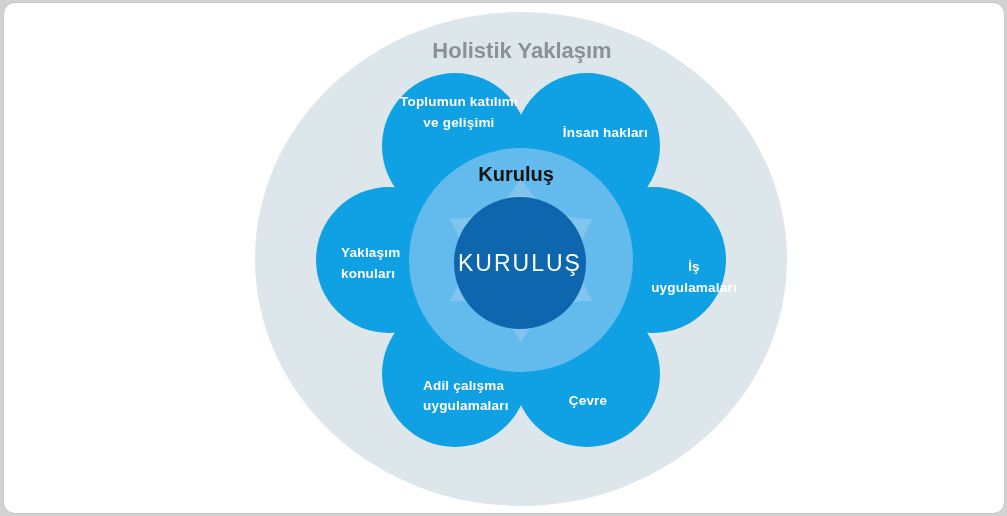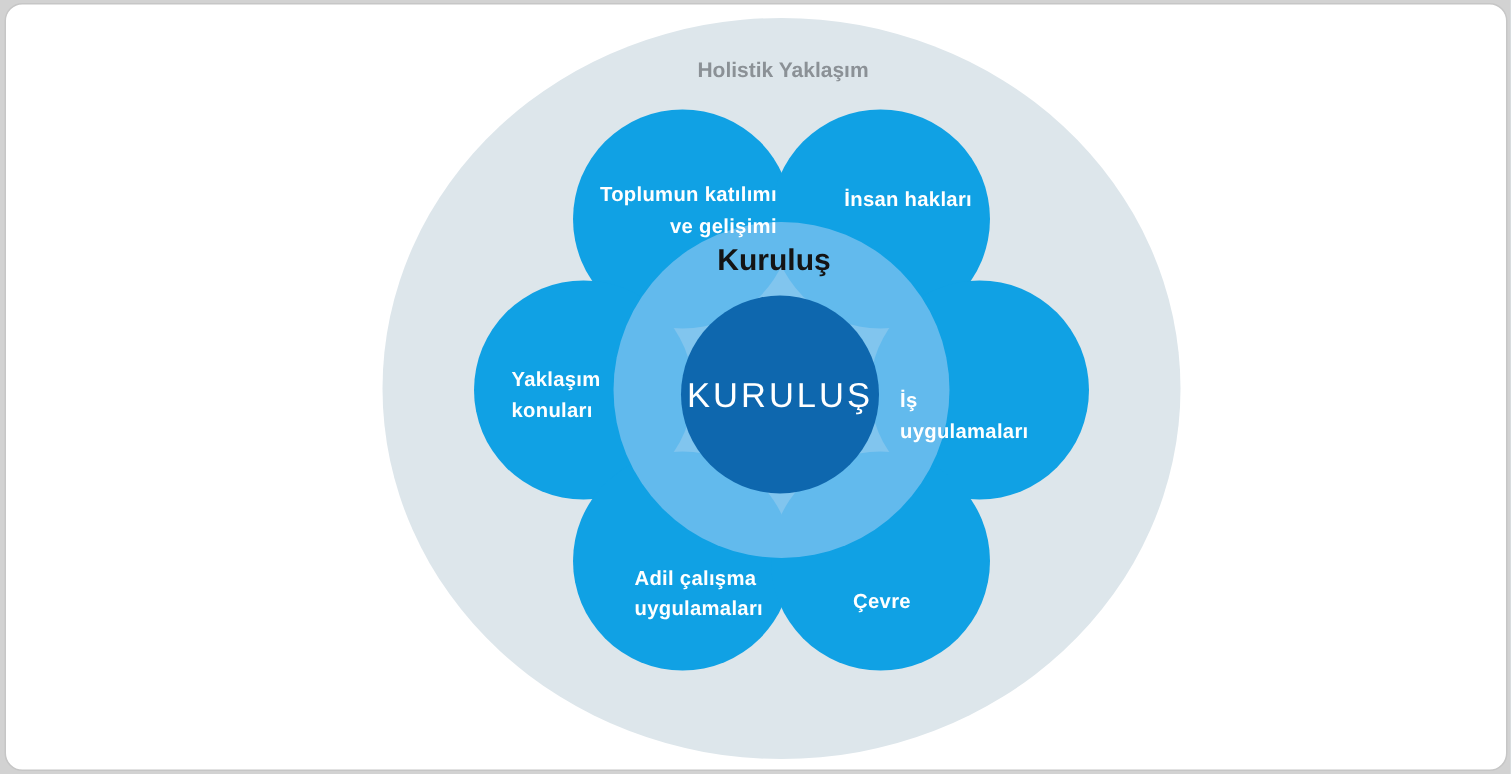--- a/index.html
+++ b/index.html
@@ -62,21 +62,21 @@
     font-weight: 500;
     letter-spacing: 2px;
   }
 
   .txt { position: absolute; }
 
   .outer-label {
     width: 320px;
     text-align: center;
     color: #8b9196;
-    font-size: 14px;
+    font-size: 22px;
     font-weight: bold;
   }
   .outer-label.top    { left: 358px; top: 35px; }
   .outer-label.bottom { left: 361px; top: 459px; }
 
   .inner-label {
     width: 200px;
     text-align: center;
     color: #141414;
     font-size: 20px;
@@ -86,24 +86,24 @@
   .inner-label.bottom { left: 420px; top: 335px; }
 
   .petal-label {
     color: #ffffff;
     font-size: 13.5px;
     font-weight: 600;
     letter-spacing: 0.2px;
     line-height: 21px;
   }
   .petal-label span { display: block; }
-  .pl-community   { left: 396px; top: 116px; text-align: right; }
+  .pl-community   { left: 396px; top: 88px; text-align: center; }
   .pl-human       { left: 540px; top: 119px; width: 104px; text-align: right; }
   .pl-consumer    { left: 337px; top: 239px; text-align: left; }
-  .pl-business    { left: 596px; top: 253px; width: 92px; }
+  .pl-business    { left: 644px; top: 253px; width: 92px; text-align: center; }
   .pl-fairlabor   { left: 419px; top: 373px; line-height: 20px; text-align: left; }
   .pl-environment { left: 556px; top: 387px; width: 56px; text-align: center; }
 </style>
 </head>
 <body>
 
 <div class="card">
   <div class="stage">
 
     <div class="outer-ellipse"></div>

